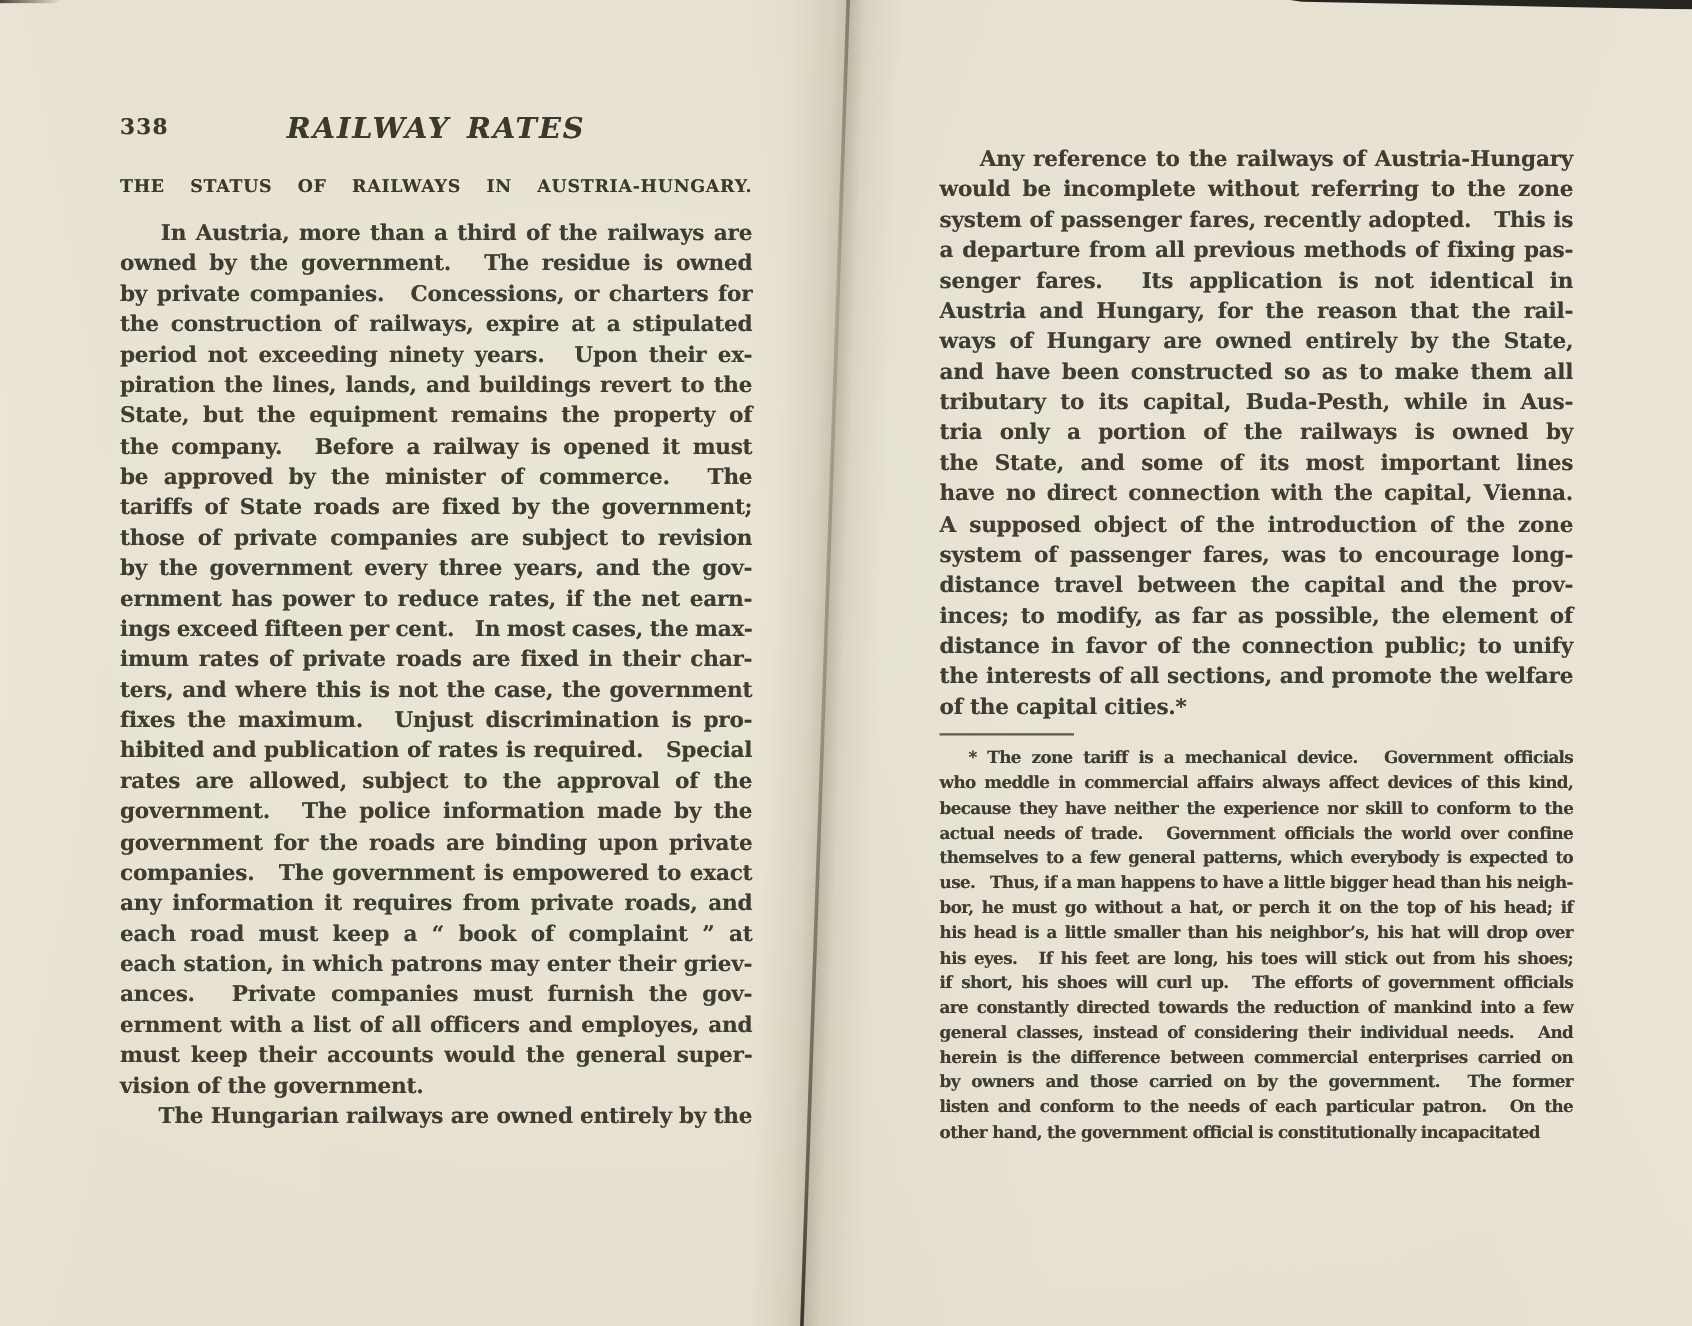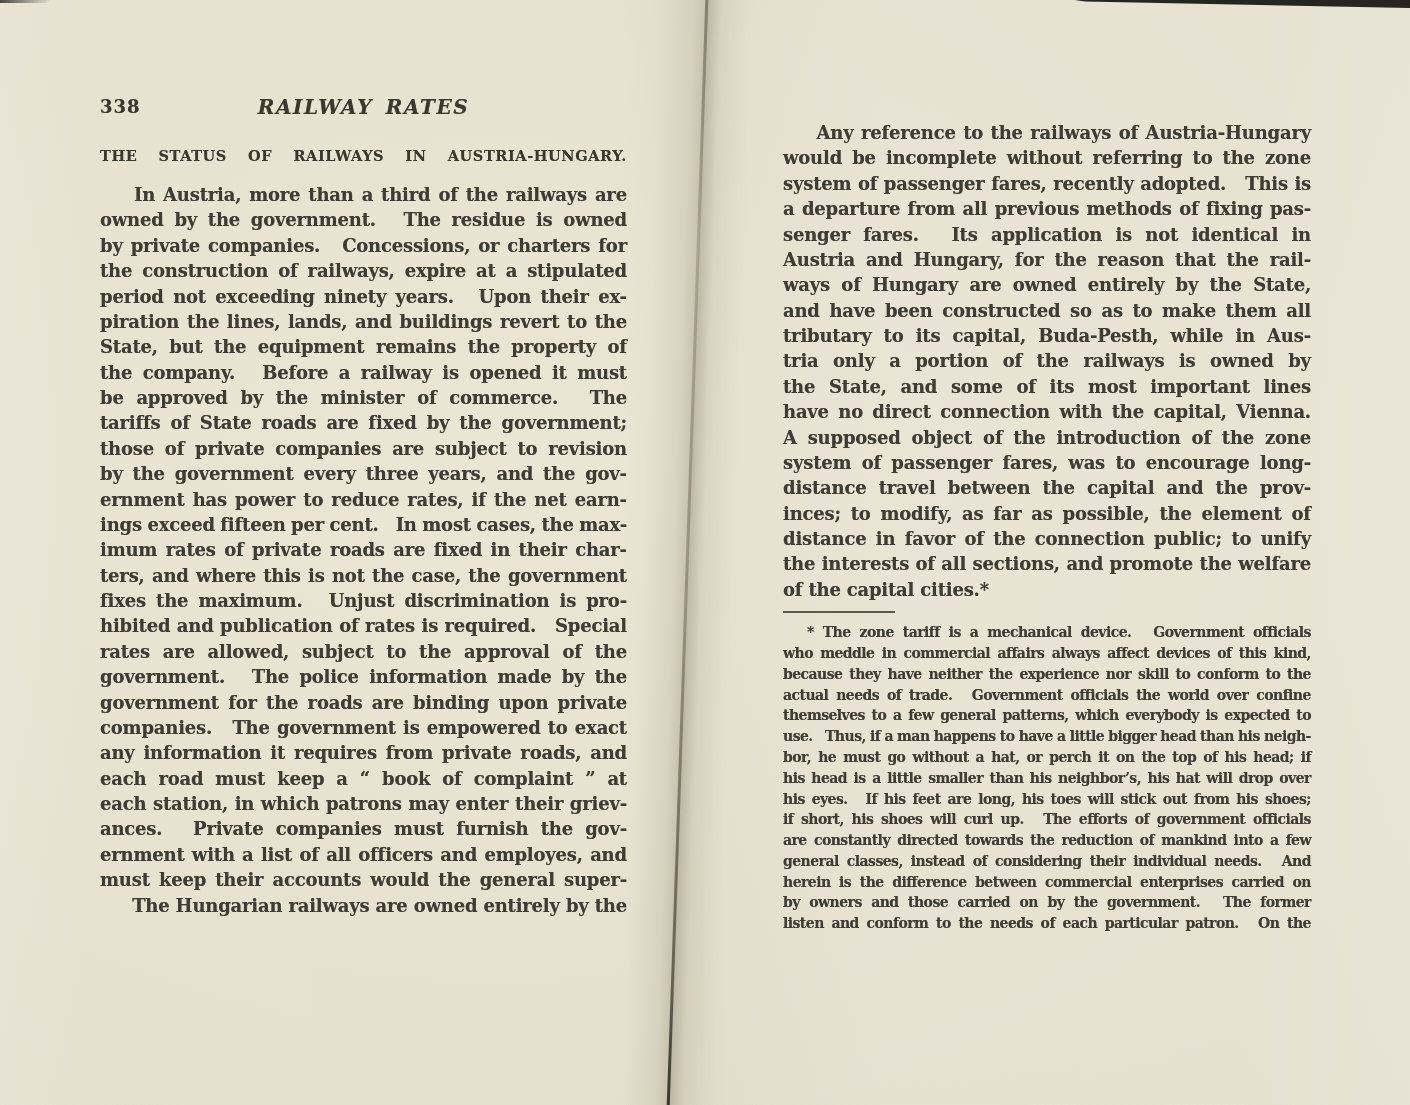--- a/index.html
+++ b/index.html
@@ -47,21 +47,21 @@
   }
 
   
   .page { position: absolute; top: 96px; font-weight: bold; }
   .page-left  { left: 100px; width: 527px; }
   .page-right { left: 783px; width: 528px; }
 
   .head-row { position: relative; height: 22px; line-height: 22px; }
   .running-head {
     position: absolute; left: 0; right: 0; text-align: center;
-    font-style: italic; font-size: 20px; letter-spacing: 1.6px; word-spacing: 4px;
+    font-style: italic; font-size: 24px; letter-spacing: 1.6px; word-spacing: 4px;
     color: #3b382e;
   }
   .page-num { position: absolute; font-size: 18px; letter-spacing: 1px; color: #3b382e; }
   .page-left  .page-num { left: 0; }
   .page-right .page-num { right: 2px; }
 
   .section-heading {
     margin-top: 27px; height: 22px; line-height: 22px;
     font-size: 14.5px; letter-spacing: 0.6px; color: #3b382e;
   }
@@ -131,20 +131,21 @@
           <div class="line jline"><span>rates</span><span>are</span><span>allowed,</span><span>subject</span><span>to</span><span>the</span><span>approval</span><span>of</span><span>the</span></div>
           <div class="line jline"><span>government.</span><span class="sgap"></span><span>The</span><span>police</span><span>information</span><span>made</span><span>by</span><span>the</span></div>
           <div class="line jline"><span>government</span><span>for</span><span>the</span><span>roads</span><span>are</span><span>binding</span><span>upon</span><span>private</span></div>
           <div class="line jline"><span>companies.</span><span class="sgap"></span><span>The</span><span>government</span><span>is</span><span>empowered</span><span>to</span><span>exact</span></div>
           <div class="line jline"><span>any</span><span>information</span><span>it</span><span>requires</span><span>from</span><span>private</span><span>roads,</span><span>and</span></div>
           <div class="line jline"><span>each</span><span>road</span><span>must</span><span>keep</span><span>a</span><span>“</span><span>book</span><span>of</span><span>complaint</span><span>”</span><span>at</span></div>
           <div class="line jline"><span>each</span><span>station,</span><span>in</span><span>which</span><span>patrons</span><span>may</span><span>enter</span><span>their</span><span>griev-</span></div>
           <div class="line jline"><span>ances.</span><span class="sgap"></span><span>Private</span><span>companies</span><span>must</span><span>furnish</span><span>the</span><span>gov-</span></div>
           <div class="line jline"><span>ernment</span><span>with</span><span>a</span><span>list</span><span>of</span><span>all</span><span>officers</span><span>and</span><span>employes,</span><span>and</span></div>
           <div class="line jline"><span>must</span><span>keep</span><span>their</span><span>accounts</span><span>would</span><span>the</span><span>general</span><span>super-</span></div>
+          <div class="line tail">vision of the government.</div>
         </div>
         <div class="para">
           <div class="line jline"><span class="ind"></span><span>The</span><span>Hungarian</span><span>railways</span><span>are</span><span>owned</span><span>entirely</span><span>by</span><span>the</span></div>
         </div>
       </div>
   </div>
 
   <div class="page page-right">
     <div class="body">
         <div class="para">
@@ -180,16 +181,17 @@
           <div class="line jline"><span>use.</span><span class="sgap"></span><span>Thus,</span><span>if</span><span>a</span><span>man</span><span>happens</span><span>to</span><span>have</span><span>a</span><span>little</span><span>bigger</span><span>head</span><span>than</span><span>his</span><span>neigh-</span></div>
           <div class="line jline"><span>bor,</span><span>he</span><span>must</span><span>go</span><span>without</span><span>a</span><span>hat,</span><span>or</span><span>perch</span><span>it</span><span>on</span><span>the</span><span>top</span><span>of</span><span>his</span><span>head;</span><span>if</span></div>
           <div class="line jline"><span>his</span><span>head</span><span>is</span><span>a</span><span>little</span><span>smaller</span><span>than</span><span>his</span><span>neighbor’s,</span><span>his</span><span>hat</span><span>will</span><span>drop</span><span>over</span></div>
           <div class="line jline"><span>his</span><span>eyes.</span><span class="sgap"></span><span>If</span><span>his</span><span>feet</span><span>are</span><span>long,</span><span>his</span><span>toes</span><span>will</span><span>stick</span><span>out</span><span>from</span><span>his</span><span>shoes;</span></div>
           <div class="line jline"><span>if</span><span>short,</span><span>his</span><span>shoes</span><span>will</span><span>curl</span><span>up.</span><span class="sgap"></span><span>The</span><span>efforts</span><span>of</span><span>government</span><span>officials</span></div>
           <div class="line jline"><span>are</span><span>constantly</span><span>directed</span><span>towards</span><span>the</span><span>reduction</span><span>of</span><span>mankind</span><span>into</span><span>a</span><span>few</span></div>
           <div class="line jline"><span>general</span><span>classes,</span><span>instead</span><span>of</span><span>considering</span><span>their</span><span>individual</span><span>needs.</span><span class="sgap"></span><span>And</span></div>
           <div class="line jline"><span>herein</span><span>is</span><span>the</span><span>difference</span><span>between</span><span>commercial</span><span>enterprises</span><span>carried</span><span>on</span></div>
           <div class="line jline"><span>by</span><span>owners</span><span>and</span><span>those</span><span>carried</span><span>on</span><span>by</span><span>the</span><span>government.</span><span class="sgap"></span><span>The</span><span>former</span></div>
           <div class="line jline"><span>listen</span><span>and</span><span>conform</span><span>to</span><span>the</span><span>needs</span><span>of</span><span>each</span><span>particular</span><span>patron.</span><span class="sgap"></span><span>On</span><span>the</span></div>
+          <div class="line tail">other hand, the government official is constitutionally incapacitated</div>
         </div>
       </div>
   </div>
 </div>
 
 </body></html>

